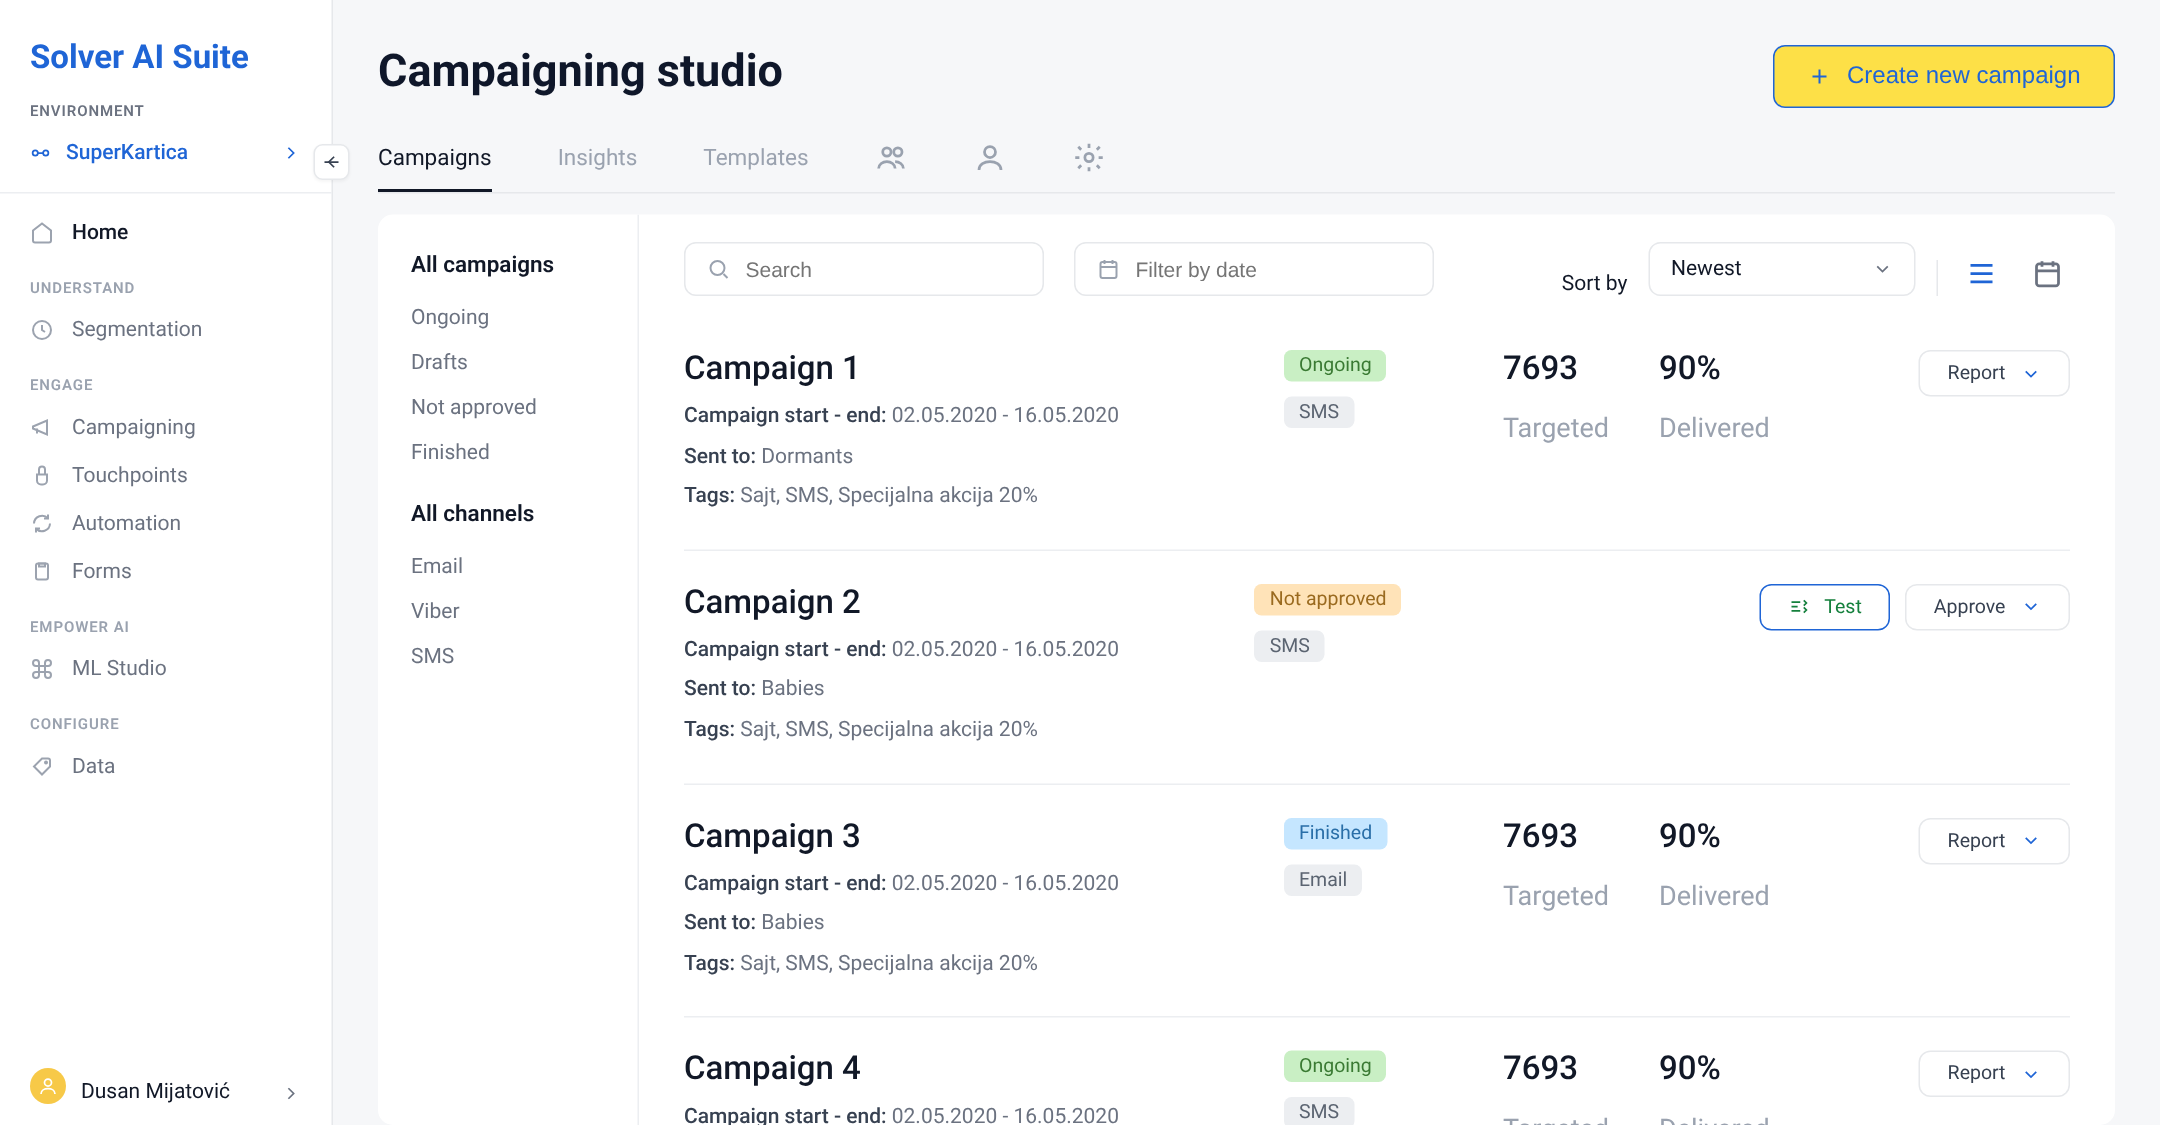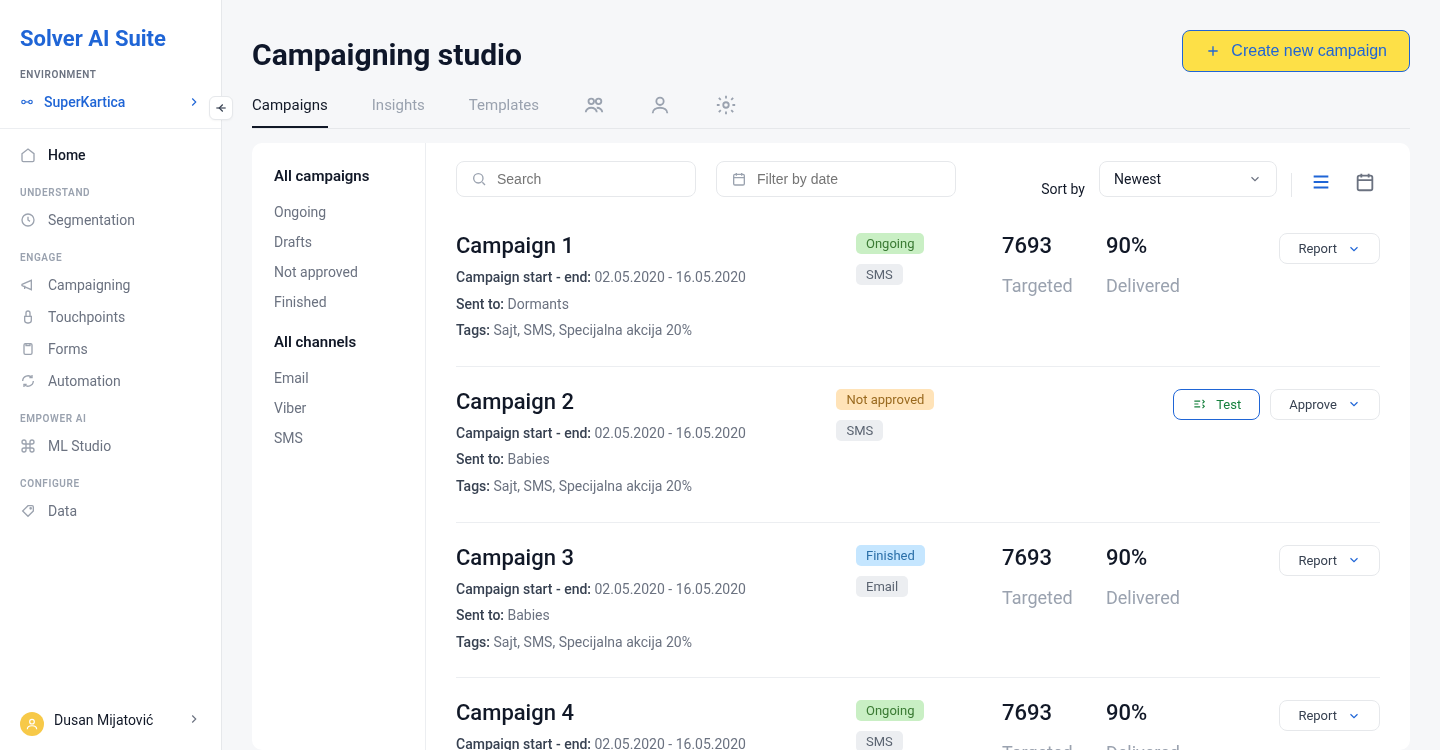--- a/index.html
+++ b/index.html
@@ -10,28 +10,28 @@
   .logo { font-size: 22px; font-weight: 700; color: #1f65d6; padding: 26px 20px 18px; letter-spacing: 0; }
   .env-label { font-size: 10px; letter-spacing: 0.6px; color: #6b7280; padding: 0 20px 8px; font-weight: 600; }
   .env-picker { display: flex; align-items: center; gap: 10px; padding: 6px 20px 14px; color: #1f65d6; cursor: pointer; font-size: 14px; font-weight: 500; }
   .env-picker .chev { margin-left: auto; color: #1f65d6; }
   .divider { height: 1px; background: #eceef1; margin: 4px 0 10px; }
   .nav-item { display: flex; align-items: center; gap: 12px; padding: 8px 20px; font-size: 14px; color: #6b7280; cursor: pointer; }
   .nav-item .ico { width: 16px; color: #9ca3af; display: inline-flex; }
   .nav-item.active { color: #111827; font-weight: 500; }
   .section-title { font-size: 10px; letter-spacing: 0.6px; color: #9aa2af; padding: 16px 20px 6px; font-weight: 600; }
   .sidebar-footer { margin-top: auto; padding: 10px 14px 6px; }
-  .user-row { display: flex; align-items: flex-start; gap: 10px; padding: 8px 6px; font-size: 14px; color: #111827; cursor: pointer; }
+  .user-row { display: flex; align-items: flex-end; gap: 10px; padding: 8px 6px; font-size: 14px; color: #111827; cursor: pointer; }
   .avatar { width: 24px; height: 24px; border-radius: 50%; background: #f7c948; display: inline-flex; align-items: center; justify-content: center; color: #fff; }
   .user-row .chev { margin-left: auto; color: #6b7280; }
   .powered { font-size: 10px; color: #9aa2af; padding: 6px 6px 10px; }
   .collapse-handle { position: absolute; top: 96px; right: -12px; width: 24px; height: 24px; background: #fff; border: 1px solid #e6e8eb; border-radius: 6px; display: flex; align-items: center; justify-content: center; cursor: pointer; color: #374151; box-shadow: 0 1px 2px rgba(0,0,0,.04); }
   
   .main { flex: 1; padding: 30px 30px 0; display: flex; flex-direction: column; overflow: hidden; }
-  .main-header { display: flex; align-items: flex-end; margin-bottom: 18px; }
+  .main-header { display: flex; align-items: flex-start; margin-bottom: 18px; }
   .page-title { font-size: 30px; font-weight: 700; color: #0f172a; }
   .new-btn { margin-left: auto; border: 1.5px solid #1f65d6; color: #1f65d6; background: #fde047; border-radius: 8px; padding: 11px 22px; font-size: 16px; font-weight: 500; display: flex; align-items: center; gap: 10px; cursor: pointer; }
   .tabs { display: flex; align-items: center; gap: 44px; border-bottom: 1px solid #e6e8eb; padding: 0 0 0 0; margin-bottom: 14px; }
   .tab { padding: 6px 0 12px; font-size: 15px; color: #9aa2af; cursor: pointer; border-bottom: 2px solid transparent; }
   .tab.active { color: #111827; border-bottom-color: #111827; }
   .tab-icon { color: #9aa2af; cursor: pointer; padding-bottom: 8px; }
   .card { background: #fff; border-radius: 10px; display: flex; overflow: hidden; flex: 1; min-height: 0; }
   
   .filters { width: 174px; border-right: 1px solid #eceef1; padding: 24px 22px; font-size: 14px; }
   .filters .fheading { font-weight: 600; color: #111827; margin-bottom: 12px; font-size: 15px; }
@@ -131,36 +131,36 @@
           <svg width="16" height="16" viewBox="0 0 24 24" fill="none" stroke="currentColor" stroke-width="2">
             <path d="M9 11V6a3 3 0 0 1 6 0v5"></path>
             <path d="M7 11h10v6a4 4 0 0 1-4 4h-2a4 4 0 0 1-4-4z"></path>
           </svg>
         </span>
       <span>Touchpoints</span>
     </div>
     <div class="nav-item">
       <span class="ico">
           <svg width="16" height="16" viewBox="0 0 24 24" fill="none" stroke="currentColor" stroke-width="2">
-            <rect x="6" y="4" width="12" height="16" rx="2"></rect>
-            <path d="M9 4h6v3H9z"></path>
-          </svg>
-        </span>
-      <span>Forms</span>
-    </div>
-    <div class="nav-item">
-      <span class="ico">
-          <svg width="16" height="16" viewBox="0 0 24 24" fill="none" stroke="currentColor" stroke-width="2">
             <path d="M4 12a8 8 0 0 1 14-5"></path>
             <path d="M20 12a8 8 0 0 1-14 5"></path>
             <path d="M18 3v4h-4"></path>
             <path d="M6 21v-4h4"></path>
           </svg>
         </span>
       <span>Automation</span>
+    </div>
+    <div class="nav-item">
+      <span class="ico">
+          <svg width="16" height="16" viewBox="0 0 24 24" fill="none" stroke="currentColor" stroke-width="2">
+            <rect x="6" y="4" width="12" height="16" rx="2"></rect>
+            <path d="M9 4h6v3H9z"></path>
+          </svg>
+        </span>
+      <span>Forms</span>
     </div>
 
     <div class="section-title">EMPOWER AI</div>
     <div class="nav-item">
       <span class="ico">
           <svg width="16" height="16" viewBox="0 0 24 24" fill="none" stroke="currentColor" stroke-width="2">
             <path d="M6 3a3 3 0 0 1 3 3v12a3 3 0 1 1-3-3h12a3 3 0 1 1-3 3V6a3 3 0 1 1 3 3H6a3 3 0 1 1 0-6z"></path>
           </svg>
         </span>
       <span>ML Studio</span>

